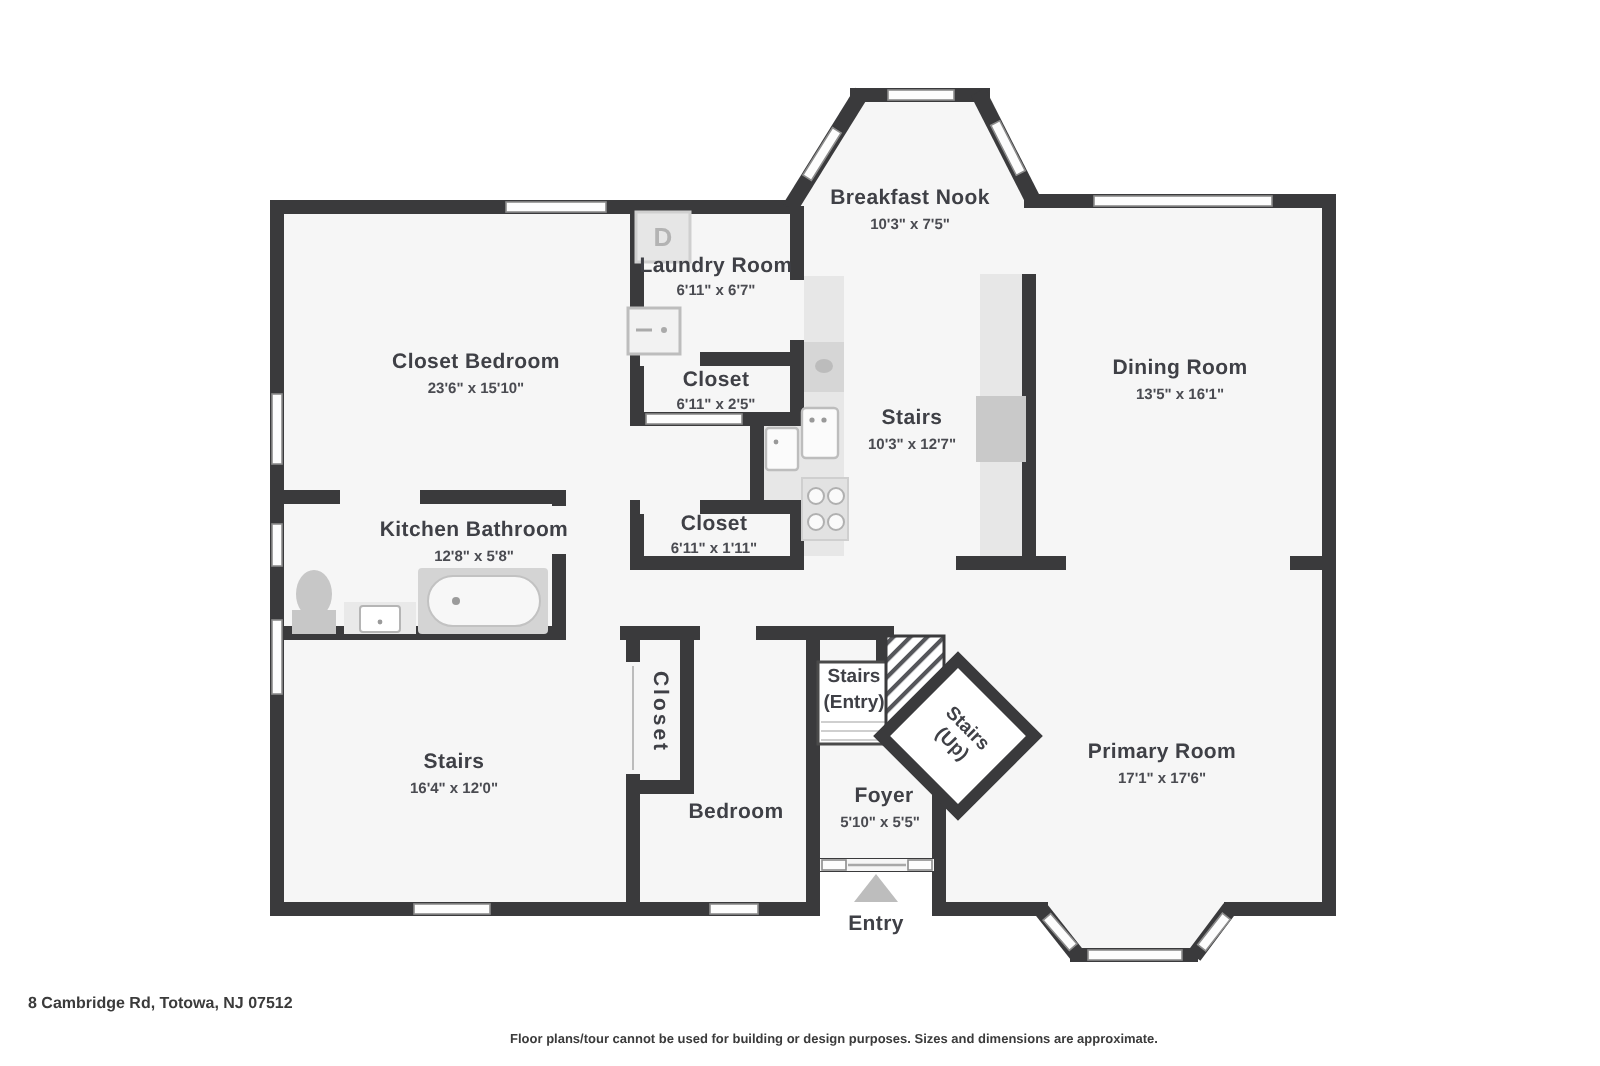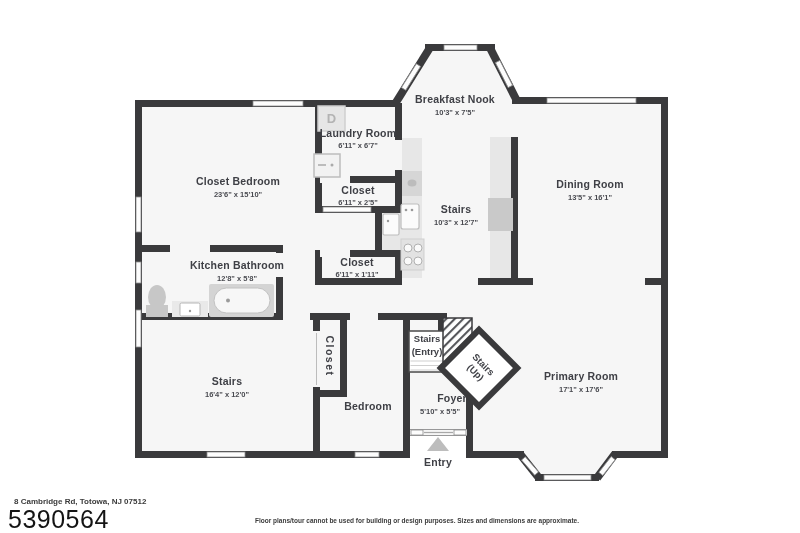--- a/index.html
+++ b/index.html
@@ -214,25 +214,24 @@
   <div class="stairs-down-lbl" style="left:427px;top:346px">
     <div>Stairs</div>
     <div>(Entry)</div>
   </div>
 
   <div class="stairs-up-lbl" style="left:479px;top:369px">
     <div>Stairs</div>
     <div>(Up)</div>
   </div>
 
-  <div class="lbl" style="left:452px;top:398px">Foyer</div>
+  <div class="lbl" style="left:442px;top:398px">Foyer</div>
   <div class="dim" style="left:440px;top:411px">5'10" x 5'5"</div>
 
   <div class="lbl" style="left:581px;top:376px">Primary Room</div>
   <div class="dim" style="left:581px;top:389px">17'1" x 17'6"</div>
 
   <div class="lbl" style="left:438px;top:462px">Entry</div>
 
   <div class="footer-address">8 Cambridge Rd, Totowa, NJ 07512</div>
-  <div class="footer-mls">5390564</div>
   <div class="footer-disclaimer">Floor plans/tour cannot be used for building or design purposes. Sizes and dimensions are approximate.</div>
 
 </div>
 
 </body></html>

